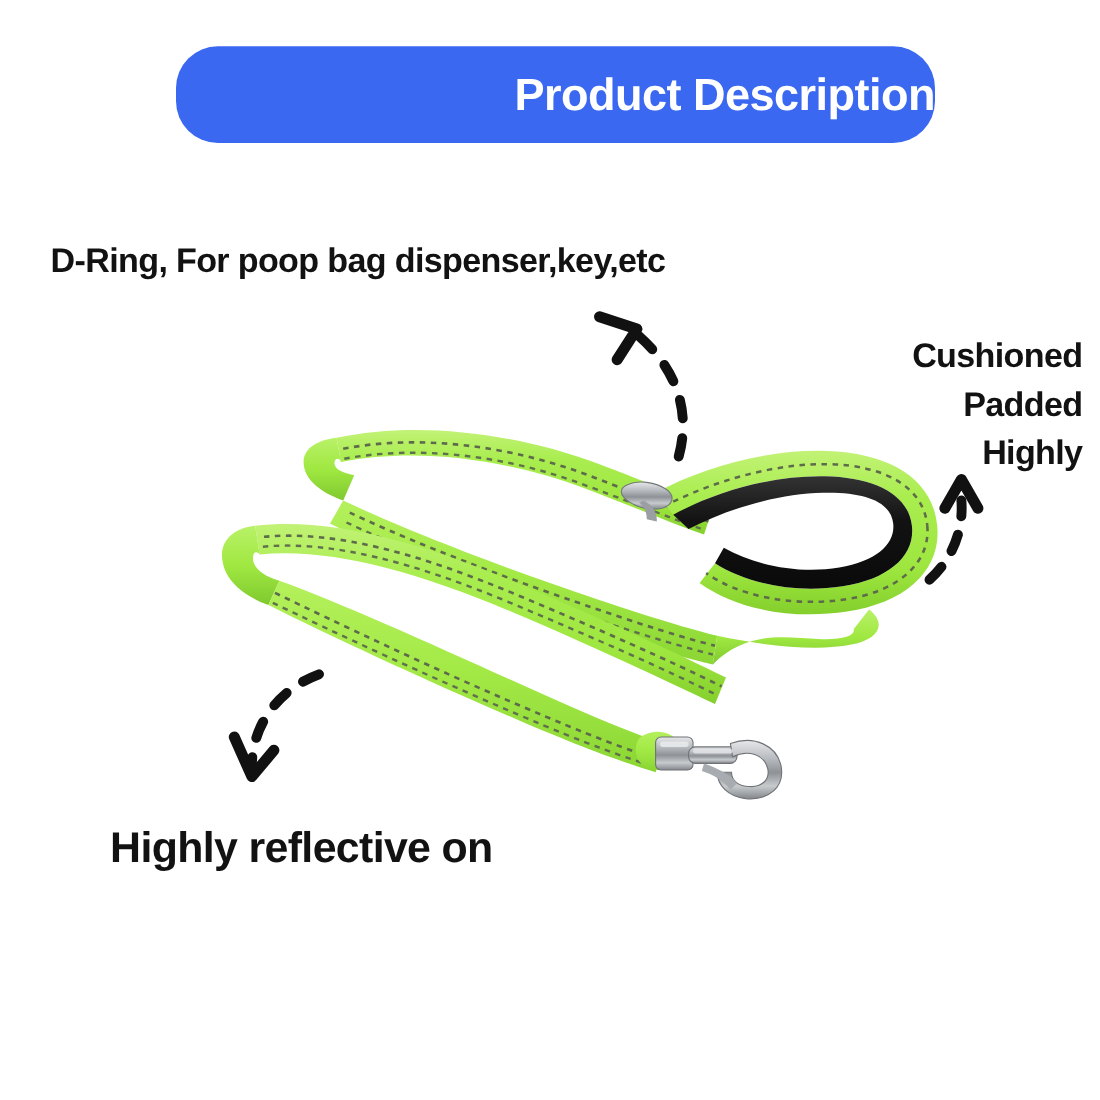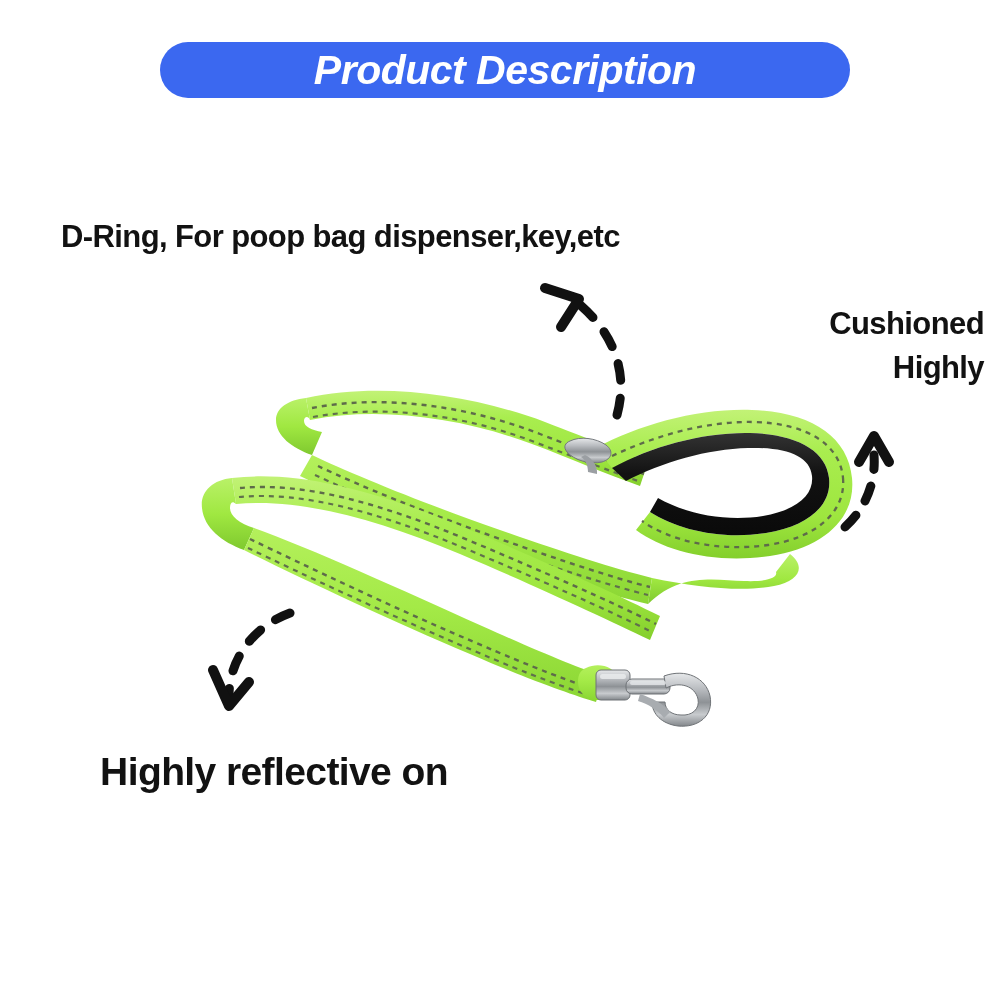--- a/index.html
+++ b/index.html
@@ -18,28 +18,27 @@
     background: #ffffff;
     overflow: hidden;
   }
 
   
   #header-banner {
     position: absolute;
     left: 160px;
     top: 42px;
     width: 690px;
-    height: 56px;
+    height: 88px;
     background: #3b68f0;
     border-radius: 38px;
     display: flex;
     align-items: center;
-    justify-content: center;
+    justify-content: flex-end;
     box-sizing: border-box;
-    font-style: italic;
   }
   #header-title {
     color: #ffffff;
     font-family: "Liberation Sans", sans-serif;
     font-size: 41px;
     font-weight: bold;
     letter-spacing: -0.5px;
     line-height: 1;
     white-space: nowrap;
   }
@@ -47,21 +46,21 @@
   
   .caption {
     position: absolute;
     color: #121212;
     font-family: "Liberation Sans", sans-serif;
     font-weight: bold;
     line-height: 1.18;
     letter-spacing: -0.6px;
   }
   #caption-dring {
-    left: 61px;
+    left: 46px;
     top: 219px;
     font-size: 31px;
     white-space: nowrap;
   }
   #caption-handle {
     left: 762px;
     top: 302px;
     width: 222px;
     font-size: 31px;
     text-align: right;
@@ -94,20 +93,21 @@
   <div id="header-banner" style="background: rgb(59, 104, 240);">
     <div id="header-title" style="color: rgb(255, 255, 255);">Product Description</div>
   </div>
 
   <div class="caption" id="caption-dring">
     <span>D-Ring, For poop bag dispenser,key,etc</span>
   </div>
 
   <div class="caption" id="caption-handle">
     <div>Cushioned</div>
+    <div>Padded</div>
     <div>Highly</div>
   </div>
 
   <div class="caption" id="caption-reflective">
     <div>Highly reflective on</div>
   </div>
 
   <svg id="product-layer" viewBox="0 0 1000 1000">
     <defs>
 

